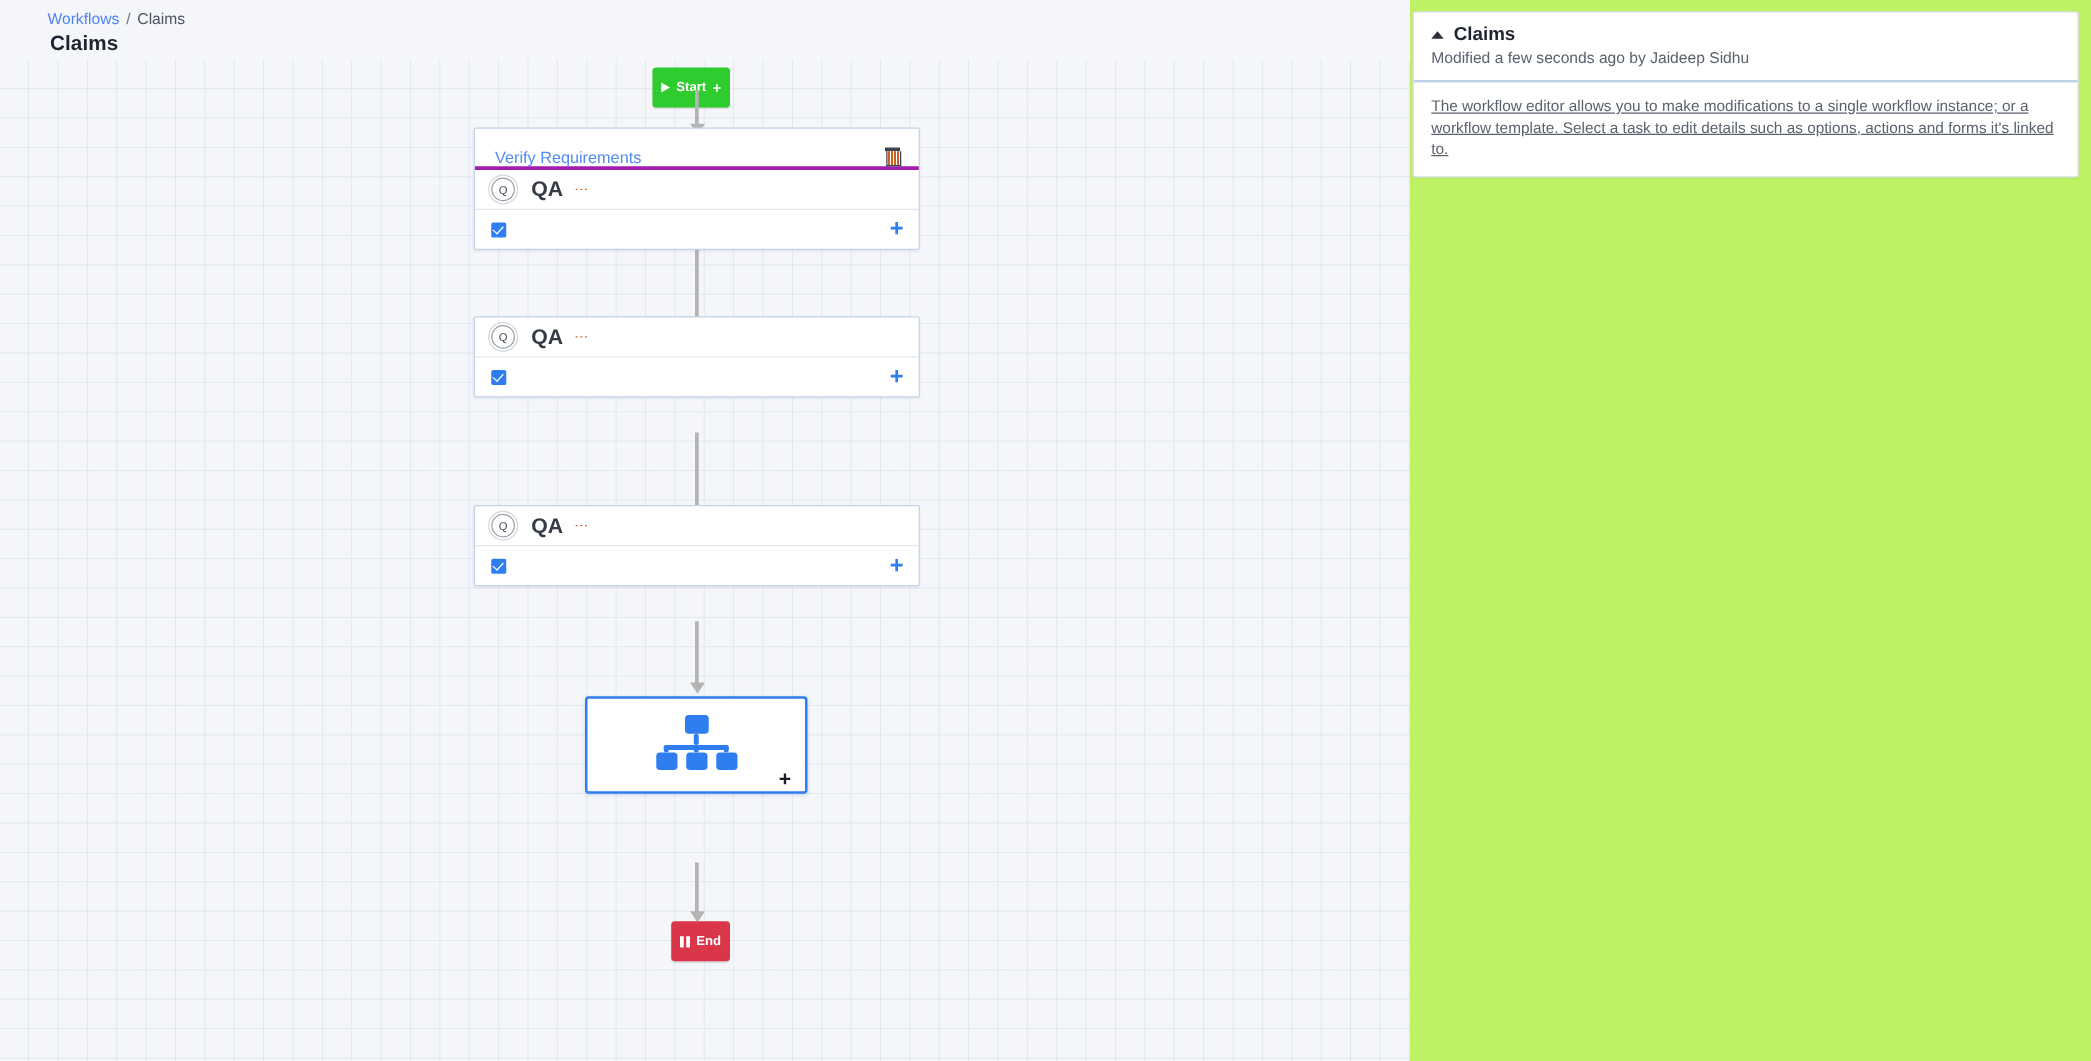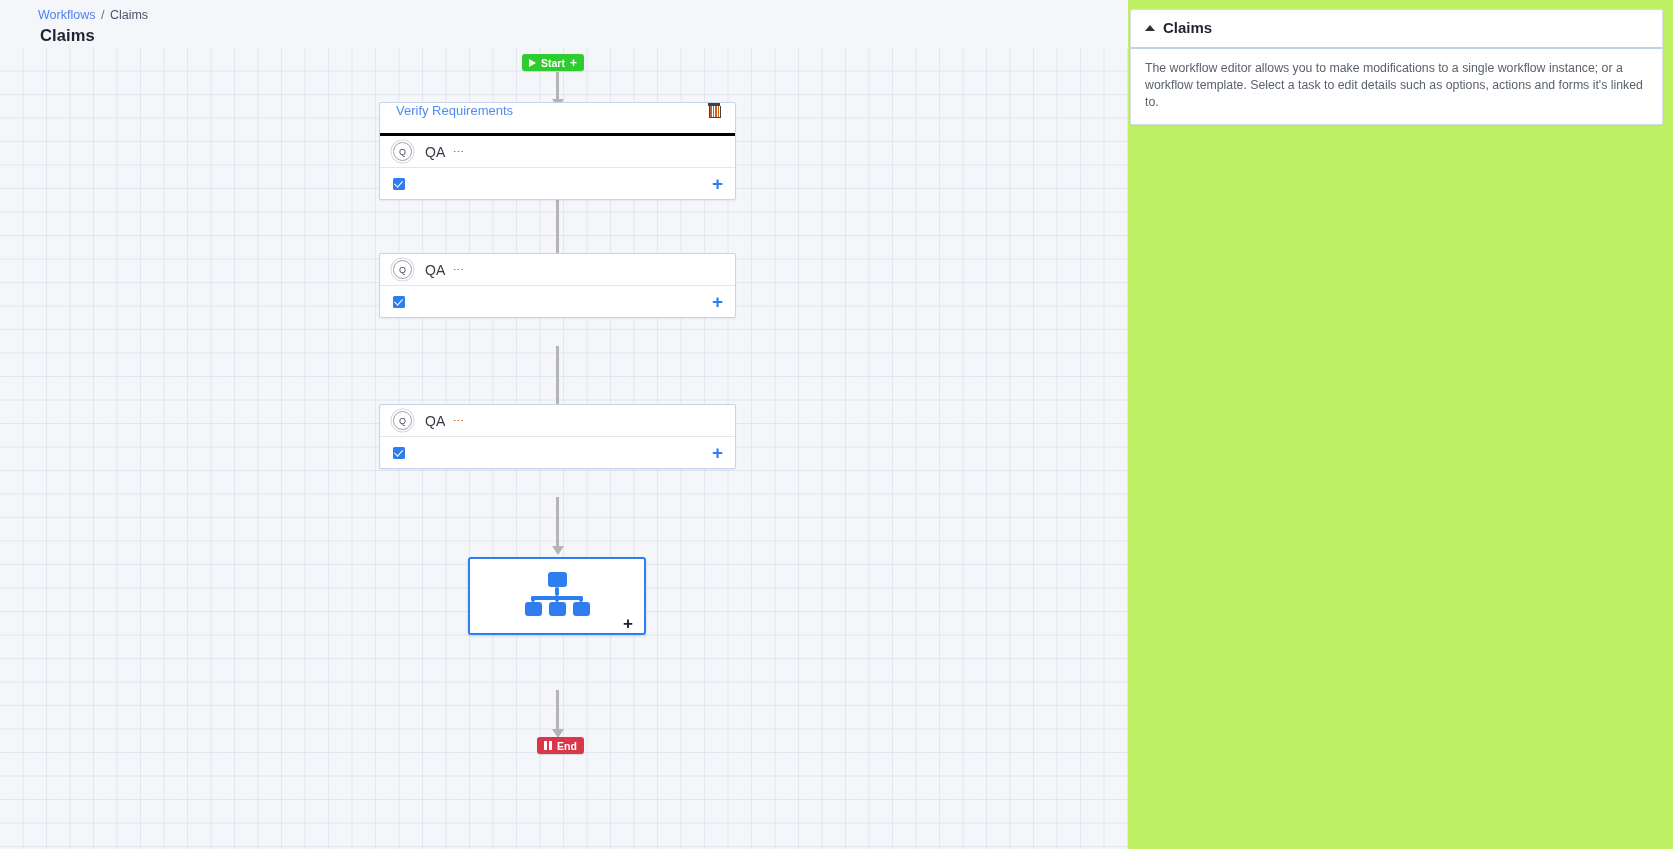--- a/index.html
+++ b/index.html
@@ -68,21 +68,21 @@
   }
 
   
   .flow { position: absolute; left: 0; top: 0; width: 1128px; height: 801px; }
 
   .badge {
     position: absolute;
     display: flex;
     align-items: center;
     gap: 5px;
-    height: 17px;
+    height: 32px;
     padding: 0 7px;
     border-radius: 3px;
     font-size: 10.5px;
     font-weight: bold;
     color: #ffffff;
     cursor: pointer;
     white-space: nowrap;
     box-shadow: 0 1px 1px rgba(0,0,0,.12);
   }
   .badge-start { background: #2ecc2e; left: 522px; top: 54px; }
@@ -122,22 +122,22 @@
     width: 357px;
     background: #ffffff;
     border: 1px solid #c4d4ea;
     border-radius: 2px;
     box-shadow: 0 1px 2px rgba(40,60,100,.07);
   }
   .task-head {
     position: relative;
     height: 33px;
     display: flex;
-    align-items: flex-start;
-    border-bottom: 3px solid #000000;
+    align-items: flex-end;
+    border-bottom: 3px solid #a21caf;
     padding: 0 8px 0 16px;
   }
   .task-title {
     flex: 1;
     font-size: 13px;
     color: #4f8bf0;
     cursor: pointer;
     white-space: nowrap;
     overflow: hidden;
   }
@@ -182,22 +182,22 @@
     align-items: center;
     justify-content: center;
     font-size: 9px;
     color: #43495a;
     flex: 0 0 auto;
     background: #fff;
     cursor: pointer;
   }
   .assignee-name {
     margin-left: 13px;
-    font-size: 14px;
-    font-weight: normal;
+    font-size: 17px;
+    font-weight: bold;
     color: #343a46;
   }
   .kebab {
     margin-left: 9px;
     font-size: 11px;
     line-height: 9px;
     color: #c9622a;
     letter-spacing: 0;
     cursor: pointer;
     writing-mode: vertical-rl;
@@ -347,20 +347,21 @@
   .info-sub {
     margin-top: 3px;
     font-size: 12.5px;
     color: #5a626e;
   }
   .info-body {
     padding: 11px 14px 13px 14px;
     font-size: 12.3px;
     line-height: 17px;
     color: #5a626e;
+    text-decoration: underline;
   }
 </style>
 </head>
 <body>
 
 <div id="app">
 
   <div class="canvas"></div>
 
   <div class="page-header">
@@ -452,17 +453,18 @@
     </div>
 
   </div>
 
   <div class="info-panel">
     <div class="info-head">
       <div class="info-title-row">
         <span class="chev-up"></span>
         <span class="info-title">Claims</span>
       </div>
+      <div class="info-sub">Modified a few seconds ago by Jaideep Sidhu</div>
     </div>
     <div class="info-body">The workflow editor allows you to make modifications to a single workflow instance; or a workflow template. Select a task to edit details such as options, actions and forms it's linked to.</div>
   </div>
 
 </div>
 
 </body></html>

